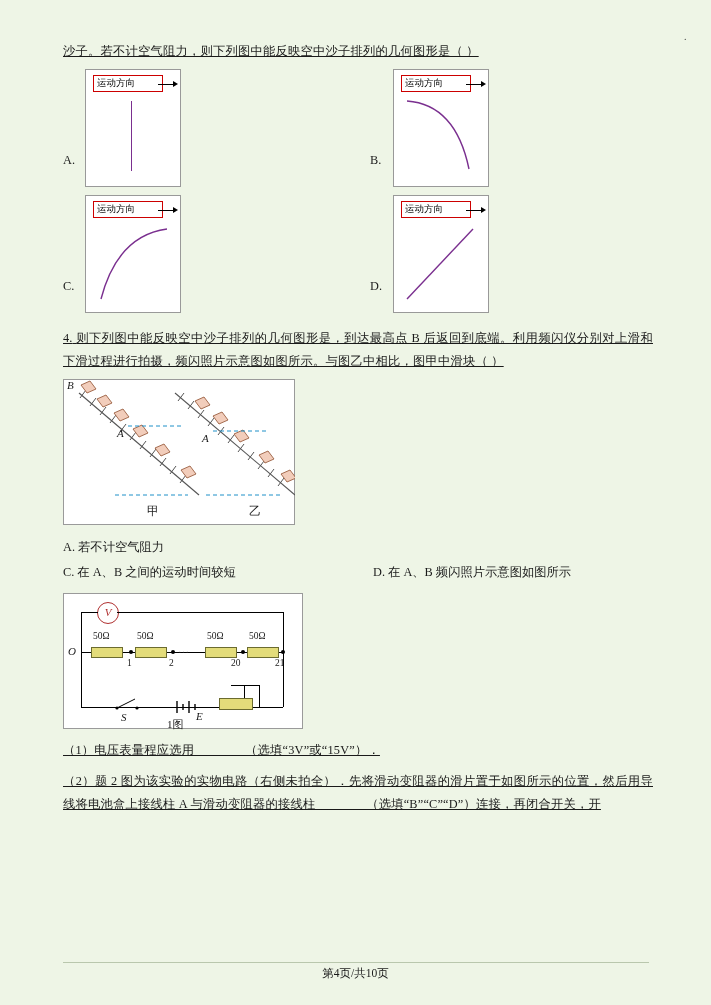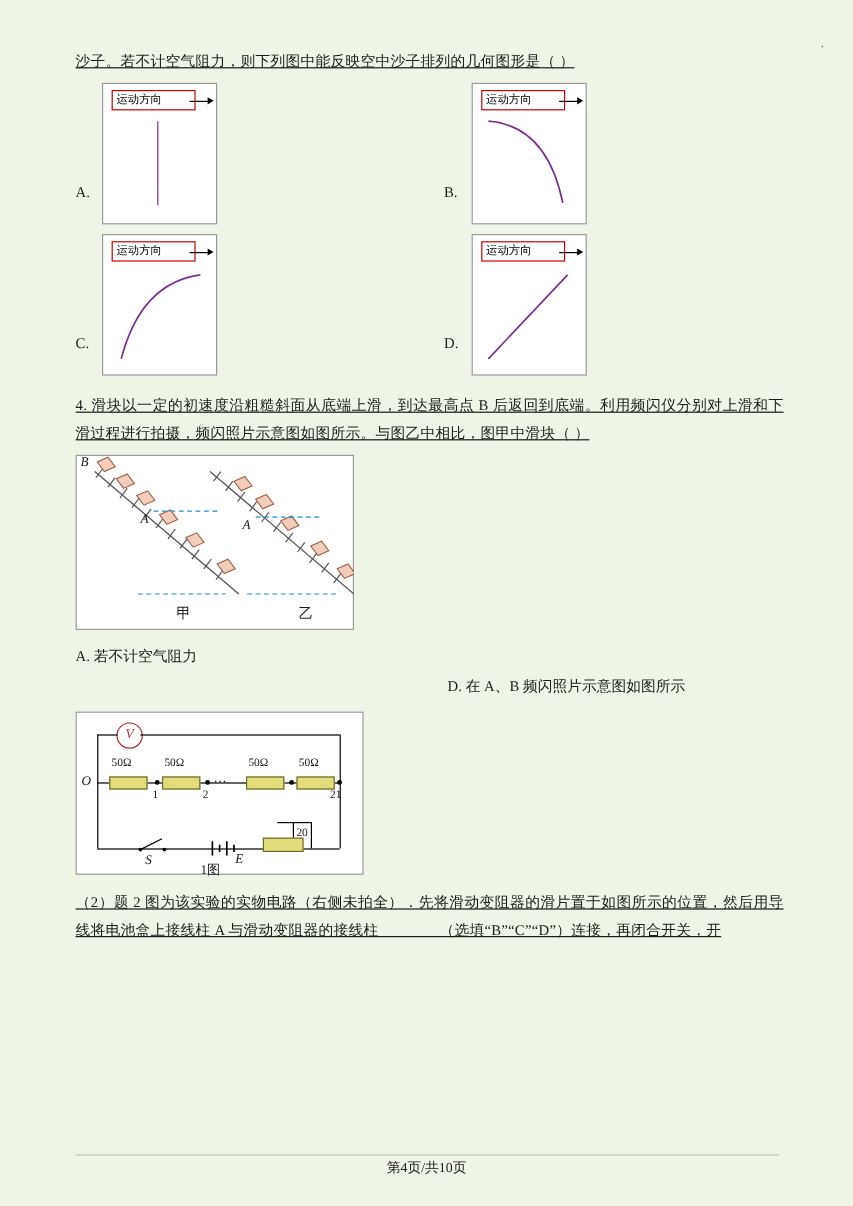--- a/index.html
+++ b/index.html
@@ -233,21 +233,21 @@
       <div class="arrow-line" style="left:403px;top:15px;width:16px;"></div>
       <div class="arrow-head" style="left:418px;top:12px;"></div>
       <svg style="position:absolute;left:330px;top:0px;" width="96" height="118">
         <path d="M 14 104 L 80 34" stroke="#7a2f8f" stroke-width="1.4" fill="none"></path>
       </svg>
     </div>
 
     <div style="height:14px;"></div>
     <p class="para">
       <span>4.</span>
-      <span>滑块以一定的初速度沿粗糙斜面从底端上滑，到达最高点 B 后返回到底端。利用频闪仪分别对上滑和下滑过程进行拍摄，频闪照片示意图如图所示。与图乙中相比，图甲中滑块（      ）</span>
+      <span>则下列图中能反映空中沙子排列的几何图形是，到达最高点 B 后返回到底端。利用频闪仪分别对上滑和下滑过程进行拍摄，频闪照片示意图如图所示。与图乙中相比，图甲中滑块（      ）</span>
     </p>
 
     <div style="position:relative;height:152px;margin-top:6px;">
       <div class="fig11" style="left:0px;top:0px;width:232px;height:146px;"></div>
       <svg style="position:absolute;left:0px;top:0px;" width="232" height="146">
 
         <line x1="16" y1="14" x2="136" y2="116" stroke="#555" stroke-width="1.1"></line>
 
         <g stroke="#555" stroke-width="1">
           <line x1="23" y1="11" x2="17" y2="19"></line>
@@ -304,20 +304,24 @@
       <div class="label-it" style="left:139px;top:53px;">A</div>
       <div class="label-cn" style="left:84px;top:124px;">甲</div>
       <div class="label-cn" style="left:186px;top:124px;">乙</div>
     </div>
 
     <div class="opts" style="height:52px;">
       <div class="col-a" style="top:0px;">
         <span>A.</span>
         <span>若不计空气阻力</span>
       </div>
+      <div class="col-a" style="top:25px;">
+        <span>C.</span>
+        <span>在 A、B 之间的运动时间较短</span>
+      </div>
       <div class="col-b" style="top:25px;">
         <span>D.</span>
         <span>在 A、B 频闪照片示意图如图所示</span>
       </div>
     </div>
 
 
     <div style="position:relative;height:140px;margin-top:6px;">
       <div class="fig12" style="left:0px;top:0px;width:240px;height:136px;"></div>
 
@@ -338,21 +342,21 @@
       <div class="res-lab" style="left:144px;top:38px;">50Ω</div>
       <div class="res-lab" style="left:186px;top:38px;">50Ω</div>
       <div class="res-lab" style="left:115px;top:50px;font-size:11px;">…</div>
 
       <div class="node" style="left:66px;top:57px;"></div>
       <div class="node" style="left:108px;top:57px;"></div>
       <div class="node" style="left:178px;top:57px;"></div>
       <div class="node" style="left:218px;top:57px;"></div>
       <div class="num-lab" style="left:64px;top:65px;">1</div>
       <div class="num-lab" style="left:106px;top:65px;">2</div>
-      <div class="num-lab" style="left:184px;top:65px;margin-top:32px;">20</div>
+      <div class="num-lab" style="left:168px;top:65px;">20</div>
       <div class="num-lab" style="left:212px;top:65px;">21</div>
       <div class="label-it" style="left:5px;top:52px;font-size:11px;">O</div>
 
       <div class="wire-v" style="left:18px;top:59px;height:55px;"></div>
       <div class="wire-v" style="left:220px;top:59px;height:55px;"></div>
       <div class="wire-h" style="left:18px;top:114px;width:202px;"></div>
 
       <svg style="position:absolute;left:52px;top:104px;" width="26" height="14">
         <line x1="2" y1="11" x2="20" y2="2" stroke="#000" stroke-width="1"></line>
         <circle cx="2" cy="11" r="1.6" fill="#000"></circle>
@@ -369,19 +373,20 @@
       <div class="label-it" style="left:133px;top:117px;font-size:11px;">E</div>
 
       <div class="res" style="left:156px;top:105px;width:34px;height:12px;"></div>
       <div class="wire-v" style="left:181px;top:92px;height:13px;"></div>
       <div class="wire-h" style="left:168px;top:92px;width:28px;"></div>
       <div class="wire-v" style="left:196px;top:92px;height:22px;"></div>
 
       <div class="label-cn" style="left:104px;top:124px;font-size:11px;">1图</div>
     </div>
 
+    <p class="para" style="margin-top:6px;">（1）电压表量程应选用________（选填“3V”或“15V”）．</p>
     <p class="para" style="margin-top:8px;">（2）题 2 图为该实验的实物电路（右侧未拍全）．先将滑动变阻器的滑片置于如图所示的位置，然后用导线将电池盒上接线柱 A 与滑动变阻器的接线柱________（选填“B”“C”“D”）连接，再闭合开关，开</p>
 
   </div>
 
   <div class="footline"></div>
   <div class="footer">第4页/共10页</div>
 </div>
 
 </body></html>

